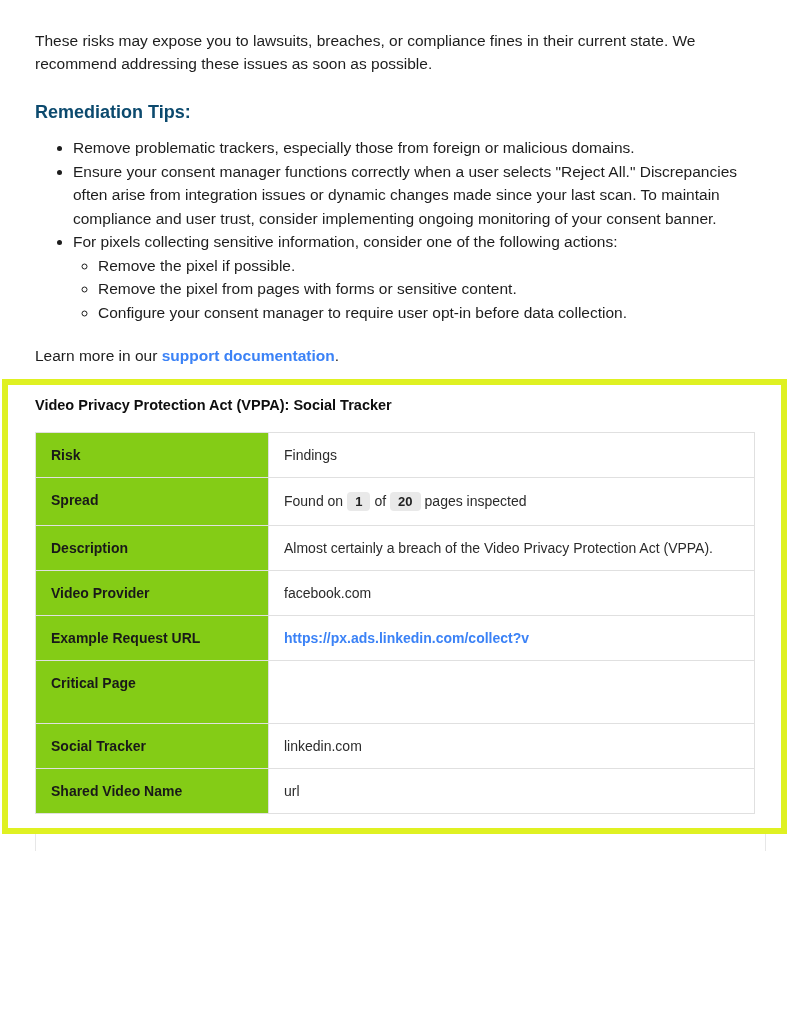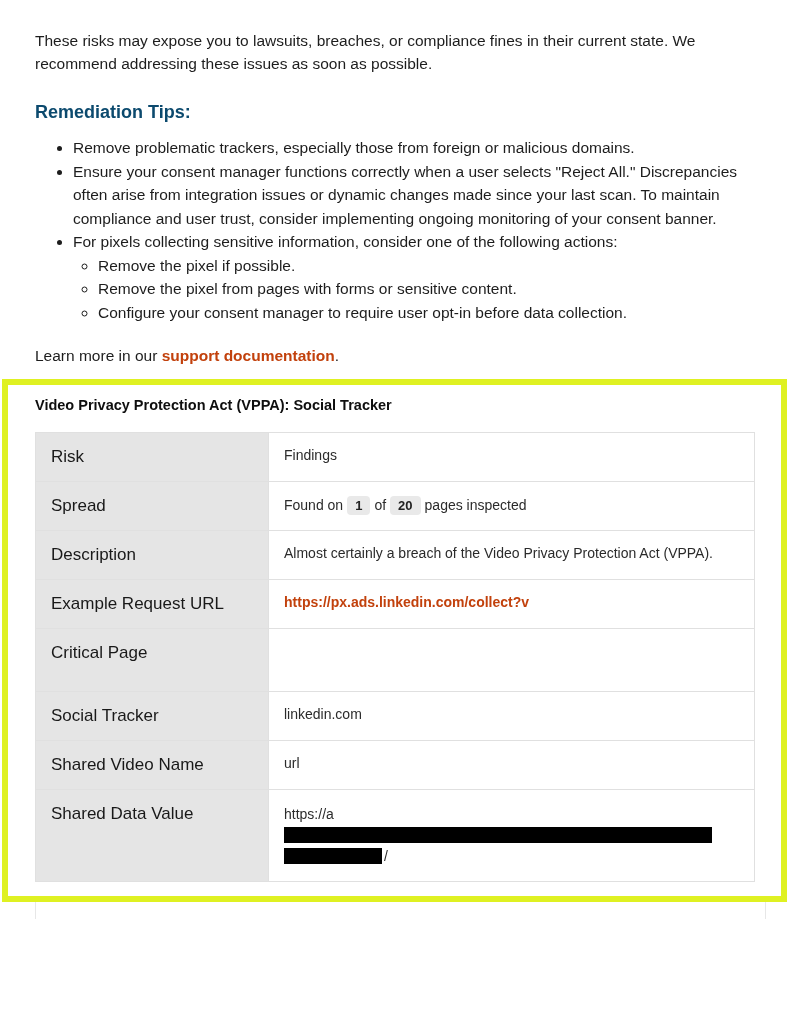--- a/index.html
+++ b/index.html
@@ -19,38 +19,38 @@
   h2.tips-heading {
     margin:27px 0 0; font-size:18px; font-weight:700; color:#0c4a6e;
   }
   ul.tips {
     margin:13px 0 0; padding-left:38px; font-size:15.5px; line-height:23.5px;
     list-style:disc; color:#1d1d1d;
   }
   ul.tips > li { margin:0; }
   ul.subtips { list-style:circle; margin:0; padding-left:25px; }
   p.learn { margin:23px 0 0; font-size:15.5px; color:#1d1d1d; }
-  a.blue-link { color:#c2410c; font-weight:700; text-decoration:none; }
+  a.blue-link { color:#3b82f6; font-weight:700; text-decoration:none; }
 
   .highlight-box {
     box-sizing:border-box; width:785px; margin:14px 0 0 -33px;
     border:6px solid #dff122; background:#ffffff;
     padding:12px 26px 14px 27px;
   }
   .finding-heading {
     margin:0 0 19px; font-size:14.5px; font-weight:700; color:#0e0e0e;
   }
   table.finding {
     width:720px; border-collapse:collapse; font-size:14px; color:#2b2b2b;
     table-layout:fixed;
   }
   table.finding th, table.finding td { border:1px solid #e0e0e0; }
   th.row-label {
-    width:202px; background:#e5e5e5; text-align:left; vertical-align:top;
-    font-weight:400; font-size:17px; color:#191919; padding:14px 15px;
+    width:202px; background:#84cc16; text-align:left; vertical-align:top;
+    font-weight:700; font-size:14px; color:#191919; padding:14px 15px;
   }
   td.row-value { vertical-align:top; padding:14px 15px; background:#ffffff; }
   tr.row-example-page th, tr.row-example-page td { height:34px; }
   .badge {
     display:inline-block; background:#e9e9e9; border-radius:4px;
     padding:0 8px; margin:0 4px; font-weight:700; font-size:13px;
     line-height:19px; color:#222222; vertical-align:baseline;
   }
   td.row-value a.blue-link { font-size:14px; }
   .multiline { line-height:21px; }
@@ -104,39 +104,39 @@
           </tr>
           <tr>
             <th class="row-label">Spread</th>
             <td class="row-value"><span>Found on</span><span class="badge">1</span><span>of</span><span class="badge">20</span><span>pages inspected</span></td>
           </tr>
           <tr>
             <th class="row-label">Description</th>
             <td class="row-value">Almost certainly a breach of the Video Privacy Protection Act (VPPA).</td>
           </tr>
           <tr>
+            <th class="row-label">Video Provider</th>
+            <td class="row-value">facebook.com</td>
+          </tr>
+          <tr>
             <th class="row-label">Example Request URL</th>
             <td class="row-value"><a href="#" class="blue-link">https://px.ads.linkedin.com/collect?v</a></td>
           </tr>
           <tr class="row-example-page">
             <th class="row-label">Critical Page</th>
             <td class="row-value"></td>
           </tr>
           <tr>
             <th class="row-label">Social Tracker</th>
             <td class="row-value">linkedin.com</td>
           </tr>
           <tr>
             <th class="row-label">Shared Video Name</th>
             <td class="row-value">url</td>
           </tr>
-          <tr>
-            <th class="row-label">Shared Data Value</th>
-            <td class="row-value multiline"><span>https://a</span><span class="redact redact-1"></span><br><span class="redact redact-2"></span><span>/</span></td>
-          </tr>
         </tbody>
       </table>
     </div>
 
     <div class="table-continuation"></div>
 
   </div>
 </div>
 
 </body></html>

